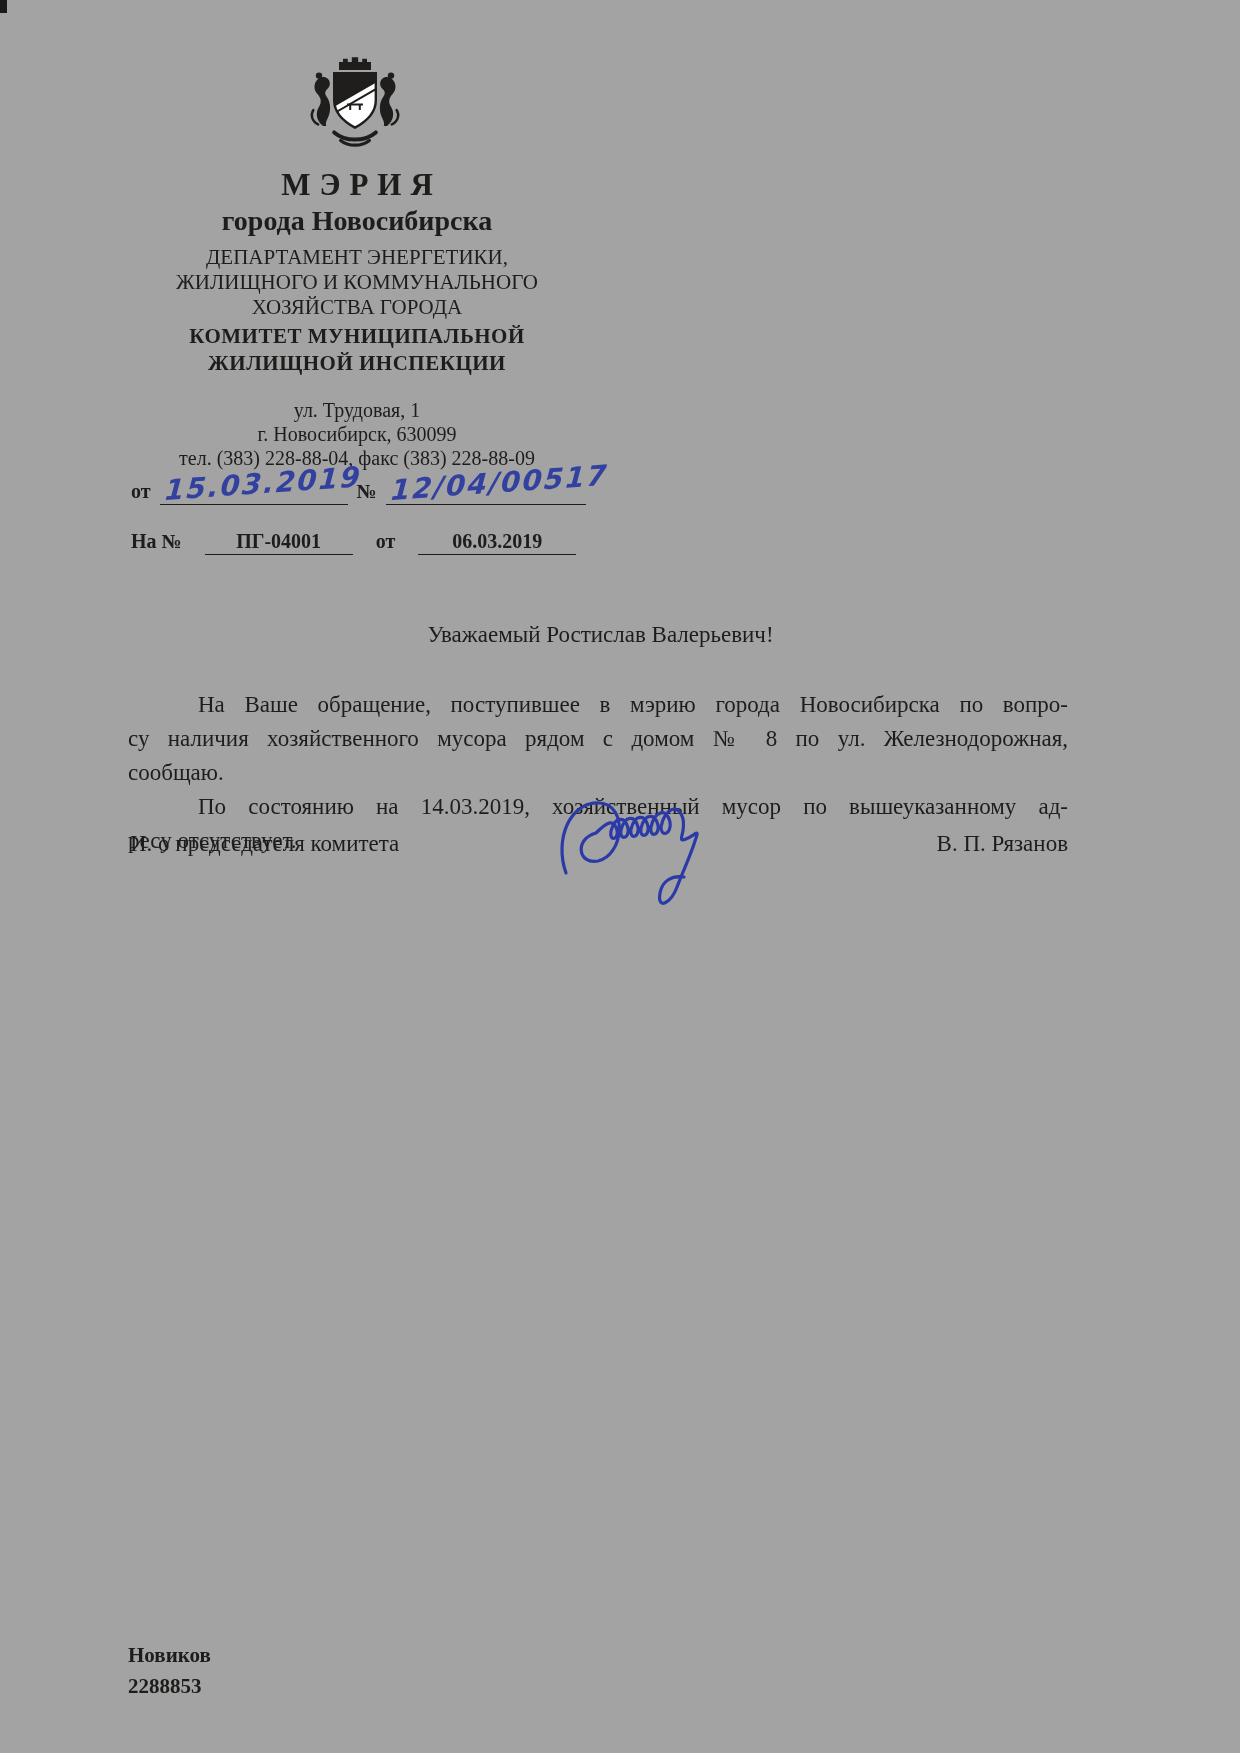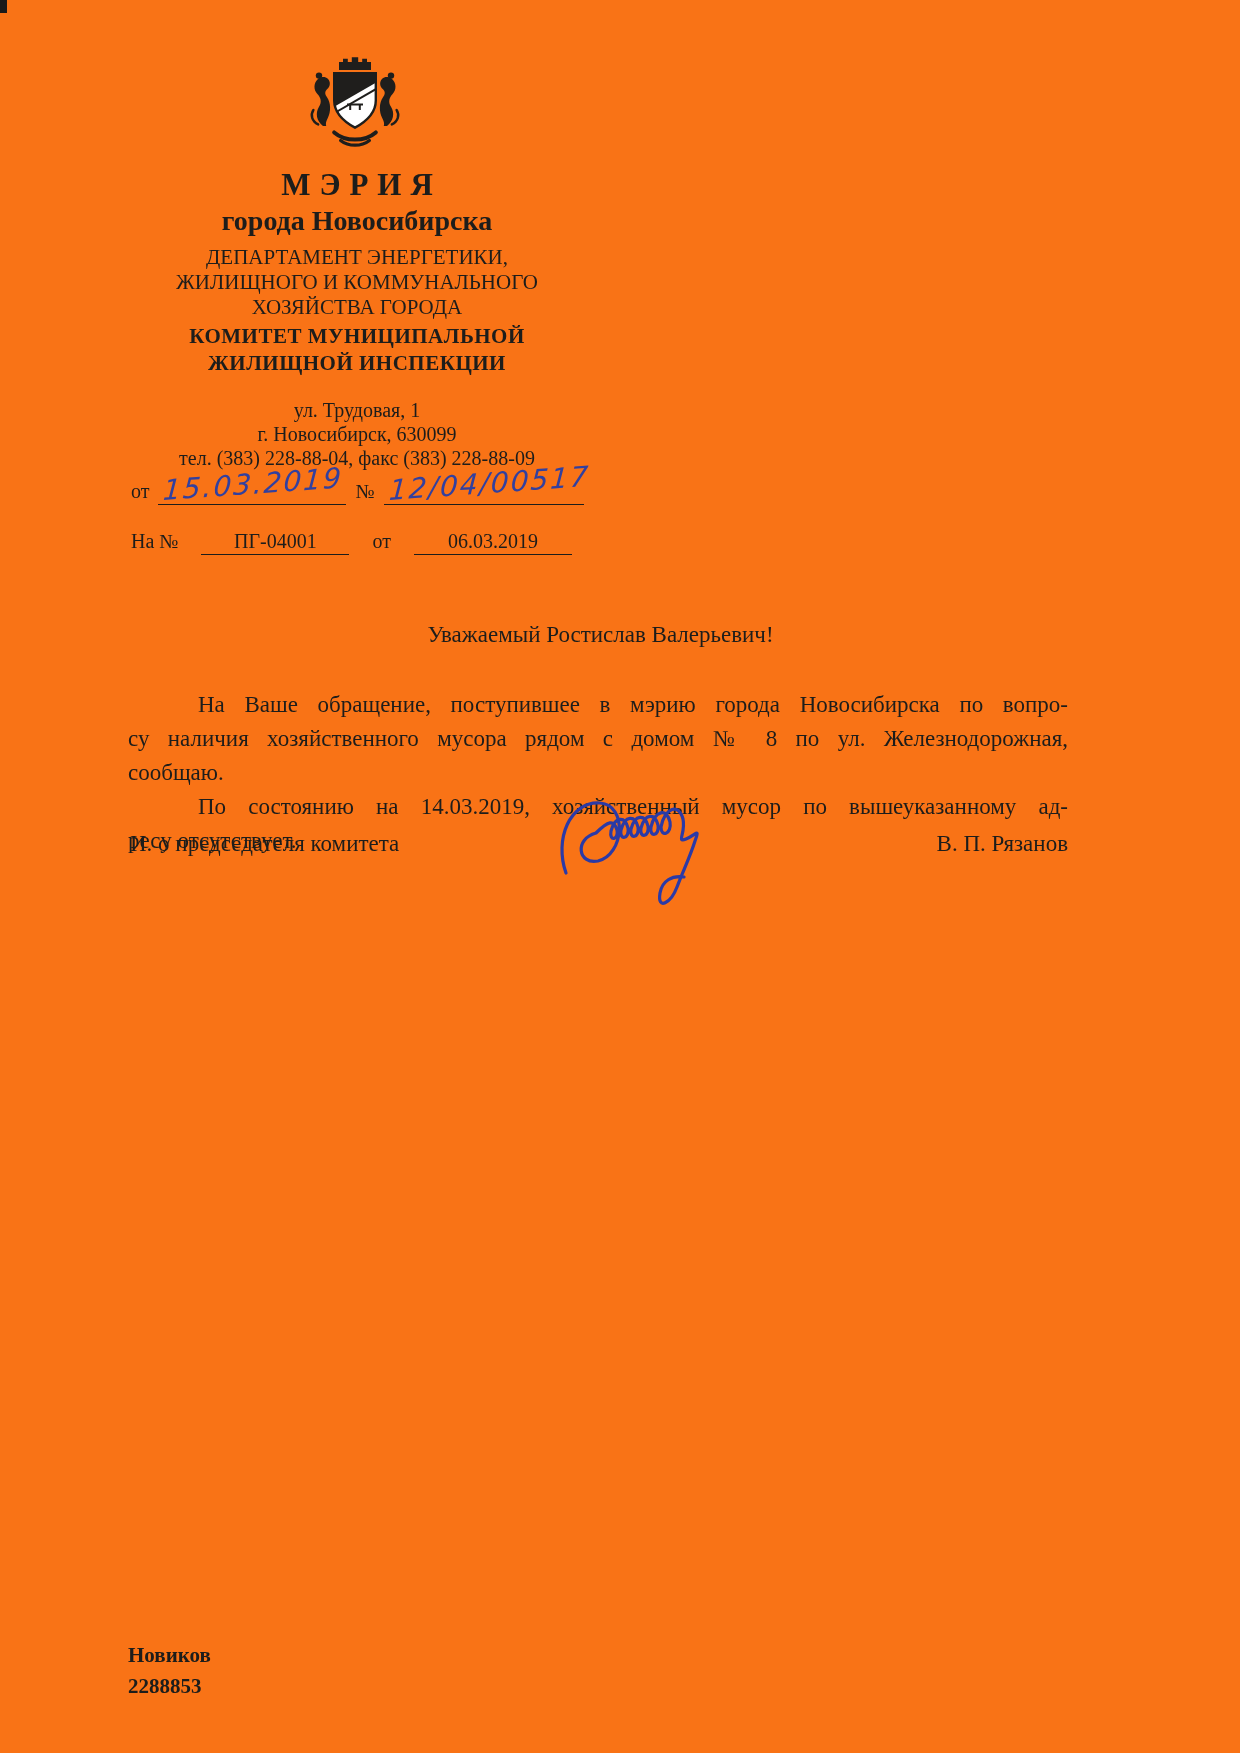--- a/index.html
+++ b/index.html
@@ -1,35 +1,35 @@
 <!DOCTYPE html>
 <html><head>
 <meta charset="utf-8">
 <style>
   html,body { margin:0; padding:0; background:#e8e8e8; }
   .page {
     position:relative; width:1240px; height:1753px; margin:0 auto;
-    background:#f97316; overflow:hidden;
+    background:#a3a3a3; overflow:hidden;
     font-family:"Liberation Serif","DejaVu Serif",serif; color:#1d1d1b;
   }
   .artifact { position:absolute; left:0; top:0; width:7px; height:13px; background:#1a1a1a; }
 
   
   .arms { position:absolute; left:299px; top:54px; width:112px; height:104px; }
 
   
   .lh { position:absolute; left:118px; top:168px; width:478px; text-align:center; }
   .lh-title { font-size:31px; font-weight:bold; letter-spacing:9px; text-indent:9px; line-height:34px; }
   .lh-sub   { font-size:28px; font-weight:bold; margin-top:3px; line-height:32px; }
   .lh-dept  { font-size:21px; line-height:25px; margin-top:8px; }
   .lh-comm  { font-size:21px; font-weight:bold; line-height:27px; margin-top:3px; letter-spacing:0.5px; }
   .lh-addr  { font-size:20px; line-height:24px; margin-top:21px; }
 
   
-  .ref1, .ref2 { position:absolute; left:131px; font-size:20px; display:flex; align-items:flex-end; }
+  .ref1, .ref2 { position:absolute; left:131px; font-size:20px; display:flex; align-items:flex-end;font-weight:bold; }
   .ref1 { top:474px; }
   .ref2 { top:524px;gap:14px; }
   .ref-label { padding-bottom:2px; }
   .uline { display:inline-block; border-bottom:1.8px solid #1d1d1b; height:30px; position:relative; margin:0 9px; }
   .u1 { width:188px; } .u2 { width:200px; }
   .u3 { width:148px; } .u4 { width:158px; }
   .hand {
     position:absolute; left:4px; bottom:-3px; white-space:nowrap;
     font-family:"DejaVu Sans",sans-serif; font-style:italic;
     font-size:28px; letter-spacing:2px; color:#32409f;

